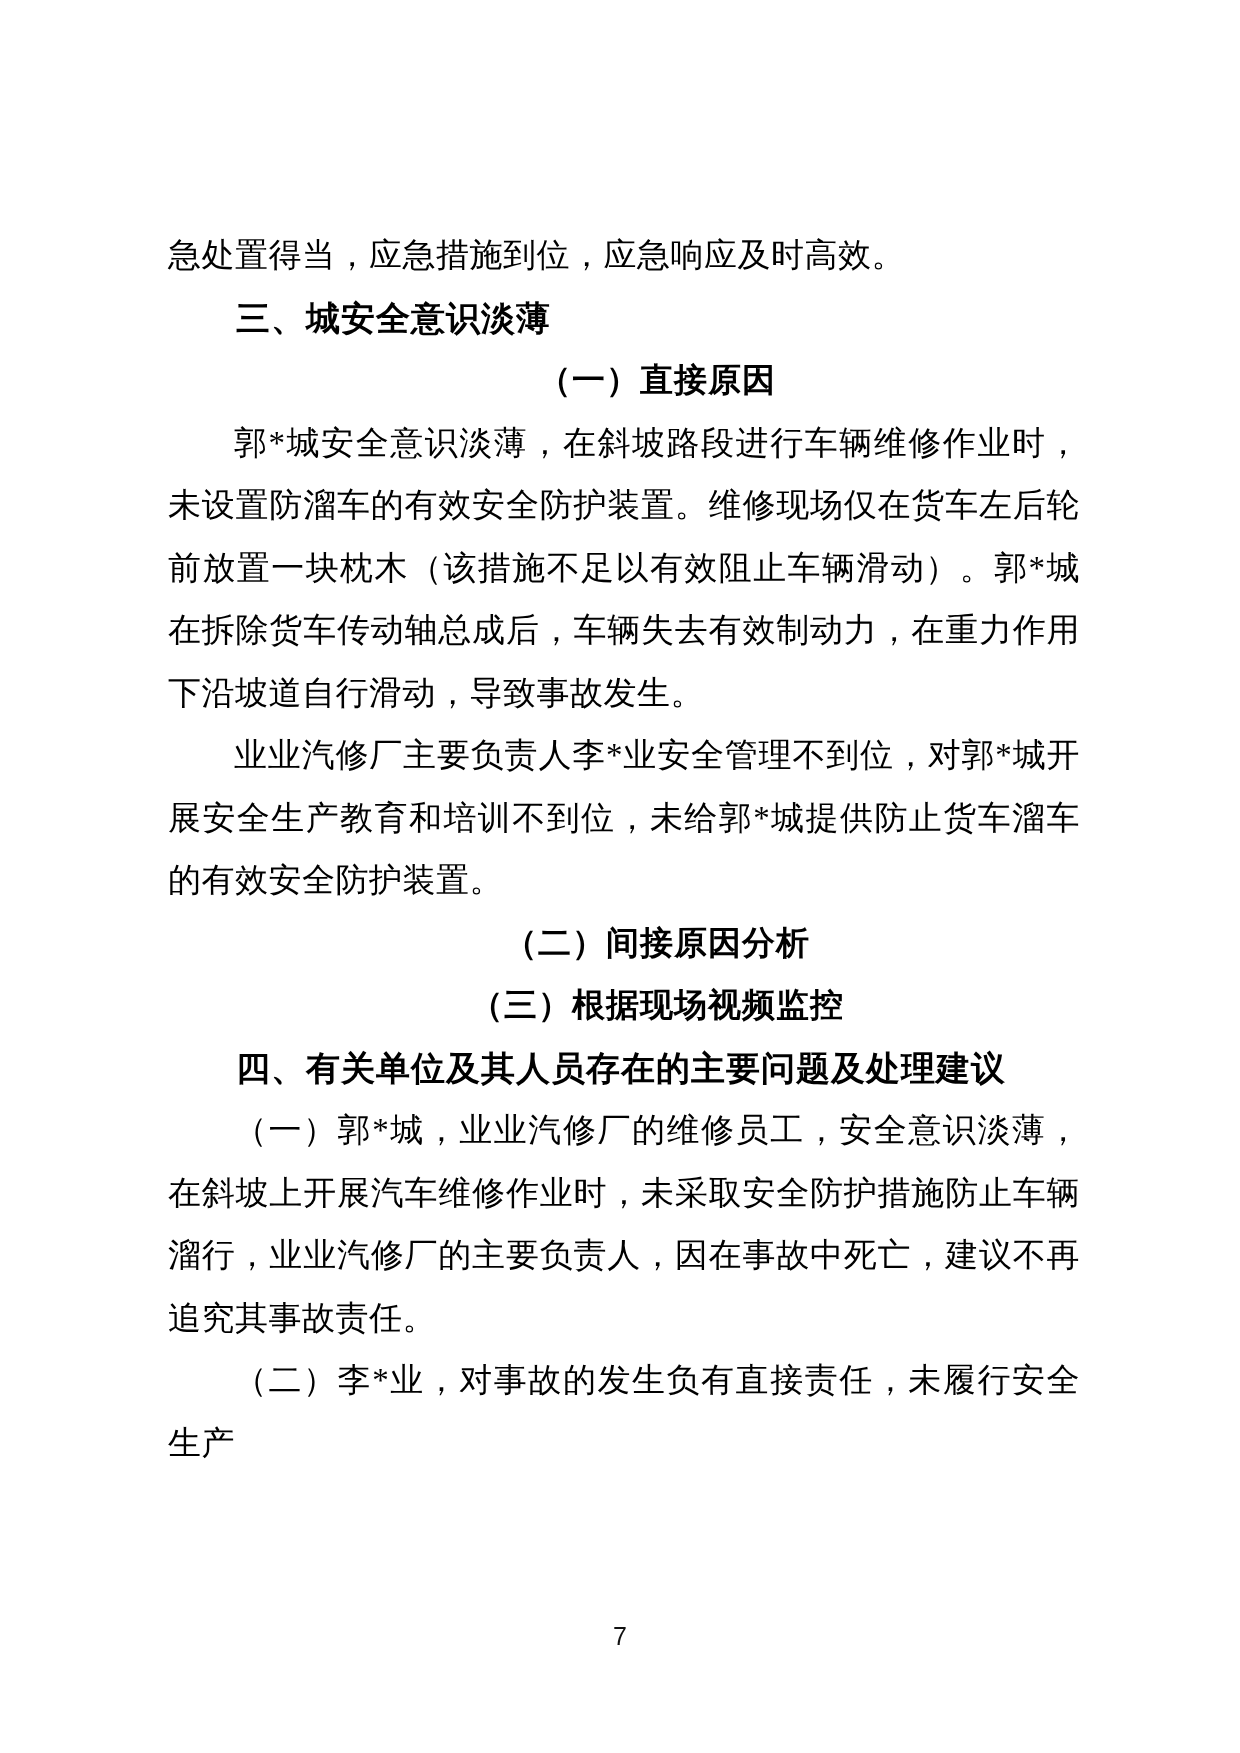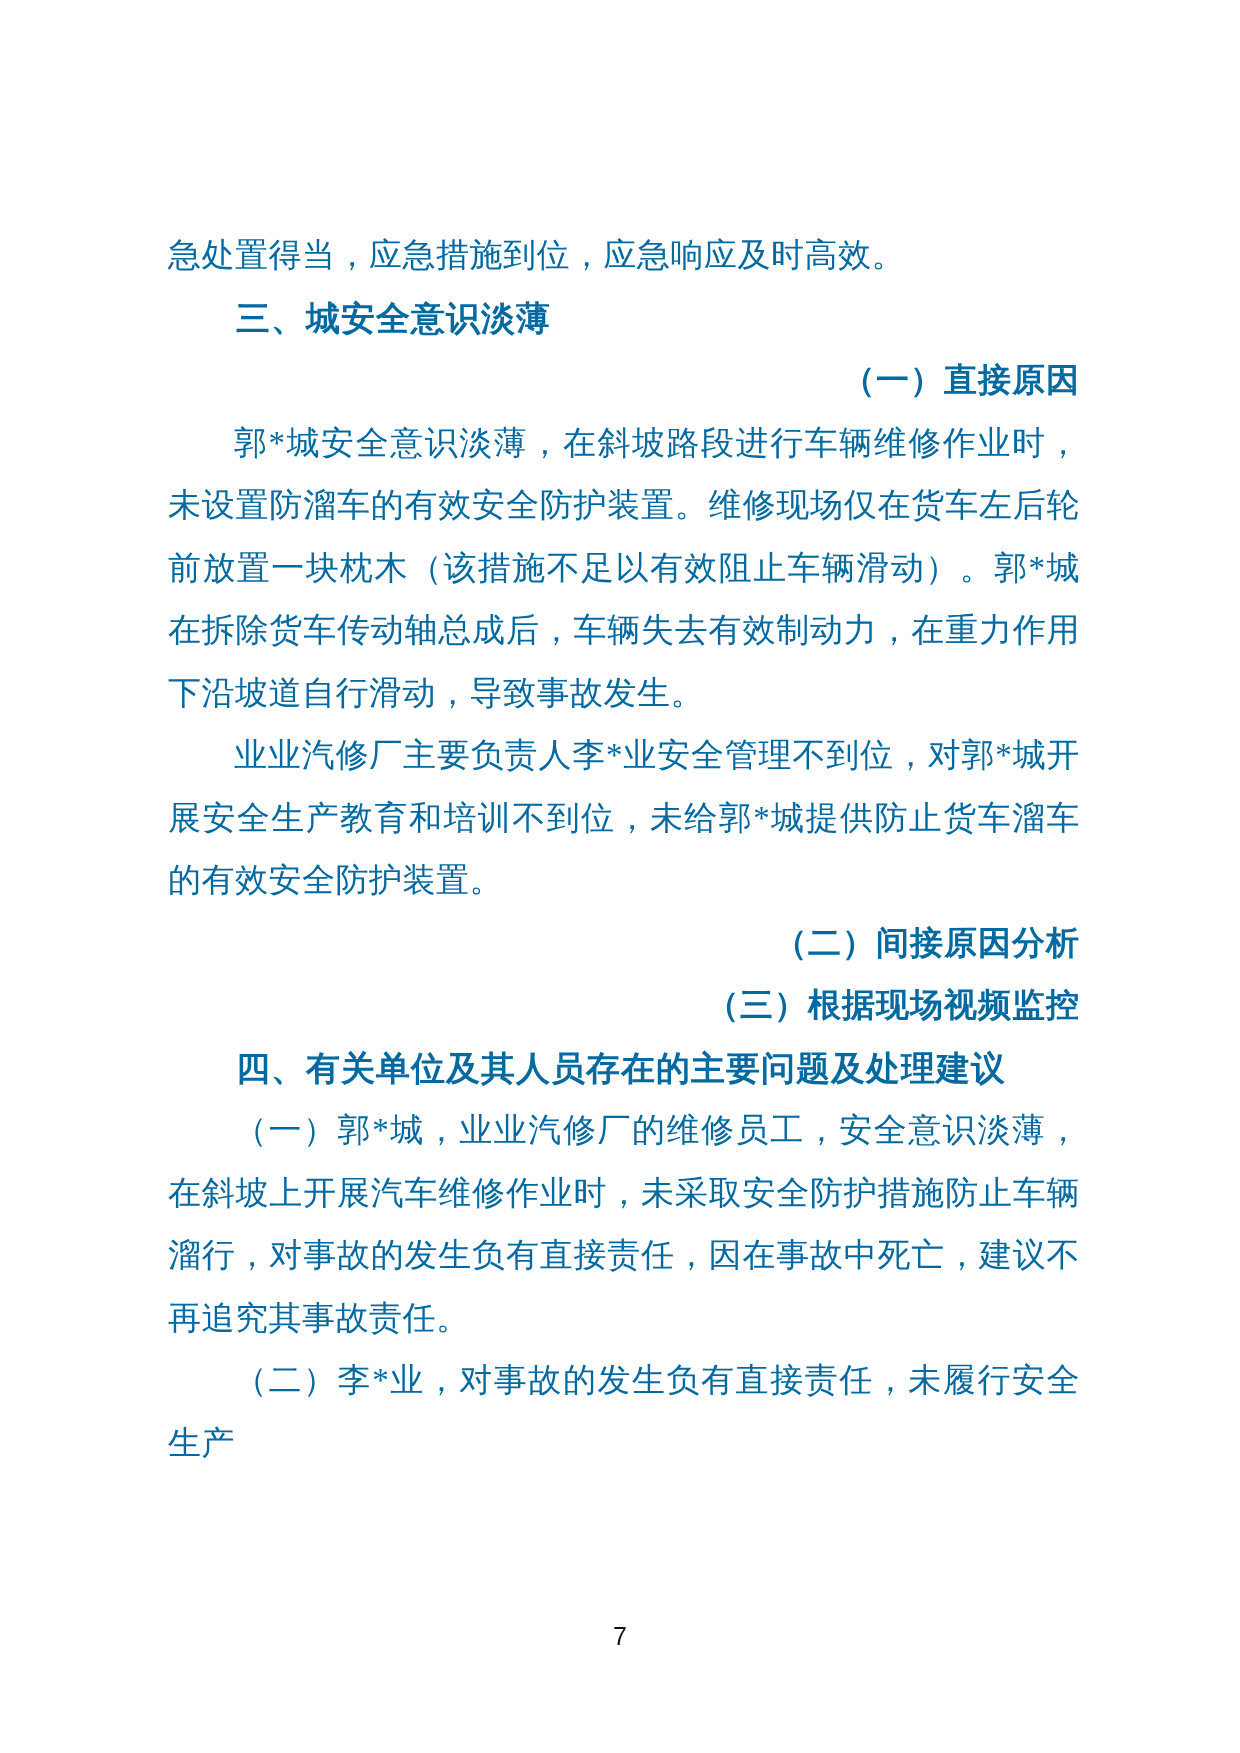--- a/index.html
+++ b/index.html
@@ -22,36 +22,36 @@
     top: 224px;
     width: 912px;
   }
   .para {
     margin: 0;
     font-size: 33px;
     line-height: 62.5px;
     text-align: justify;
     text-indent: 2em;
     letter-spacing: 0.5px;
-    color: #0369a1;
+    color: #000000;
   }
   .para.no-indent {
     text-indent: 0;
   }
   .heading {
     font-family: "Liberation Sans", "DejaVu Sans", sans-serif;
     font-weight: 700;
     font-size: 34px;
     text-align: left;
     letter-spacing: 1px;
   }
   .subheading {
     font-weight: 700;
     font-size: 33px;
-    text-align: right;
+    text-align: center;
     letter-spacing: 1px;
   }
   .page-number {
     position: absolute;
     top: 1622px;
     left: 0;
     width: 100%;
     text-align: center;
     font-family: "Liberation Sans", "DejaVu Sans", sans-serif;
     font-size: 25px;
@@ -64,17 +64,17 @@
 <div class="page">
   <div class="content">
     <p class="para no-indent">急处置得当，应急措施到位，应急响应及时高效。</p>
     <p class="para heading">三、城安全意识淡薄</p>
     <p class="para subheading">（一）直接原因</p>
     <p class="para">郭*城安全意识淡薄，在斜坡路段进行车辆维修作业时，未设置防溜车的有效安全防护装置。维修现场仅在货车左后轮前放置一块枕木（该措施不足以有效阻止车辆滑动）。郭*城在拆除货车传动轴总成后，车辆失去有效制动力，在重力作用下沿坡道自行滑动，导致事故发生。</p>
     <p class="para">业业汽修厂主要负责人李*业安全管理不到位，对郭*城开展安全生产教育和培训不到位，未给郭*城提供防止货车溜车的有效安全防护装置。</p>
     <p class="para subheading">（二）间接原因分析</p>
     <p class="para subheading">（三）根据现场视频监控</p>
     <p class="para heading">四、有关单位及其人员存在的主要问题及处理建议</p>
-    <p class="para">（一）郭*城，业业汽修厂的维修员工，安全意识淡薄，在斜坡上开展汽车维修作业时，未采取安全防护措施防止车辆溜行，对事故的发生负有直接责任，因在事故中死亡，建议不再追究其事故责任。</p>
+    <p class="para">（一）郭*城，业业汽修厂的维修员工，安全意识淡薄，在斜坡上开展汽车维修作业时，未采取安全防护措施防止车辆溜行，业业汽修厂的主要负责人，因在事故中死亡，建议不再追究其事故责任。</p>
     <p class="para">（二）李*业，对事故的发生负有直接责任，未履行安全生产</p>
   </div>
   <div class="page-number">7</div>
 </div>
 
 </body></html>

